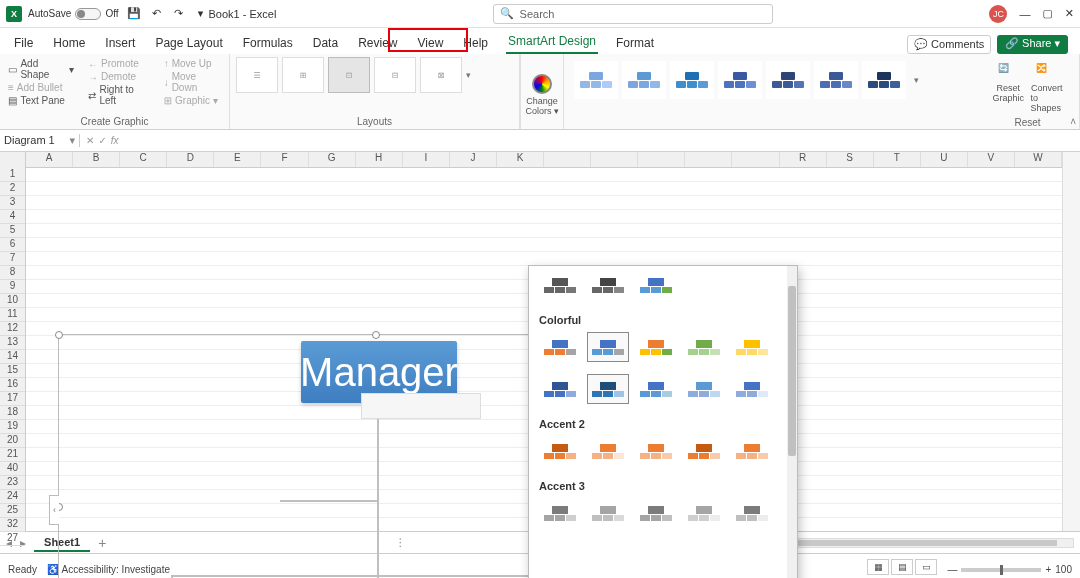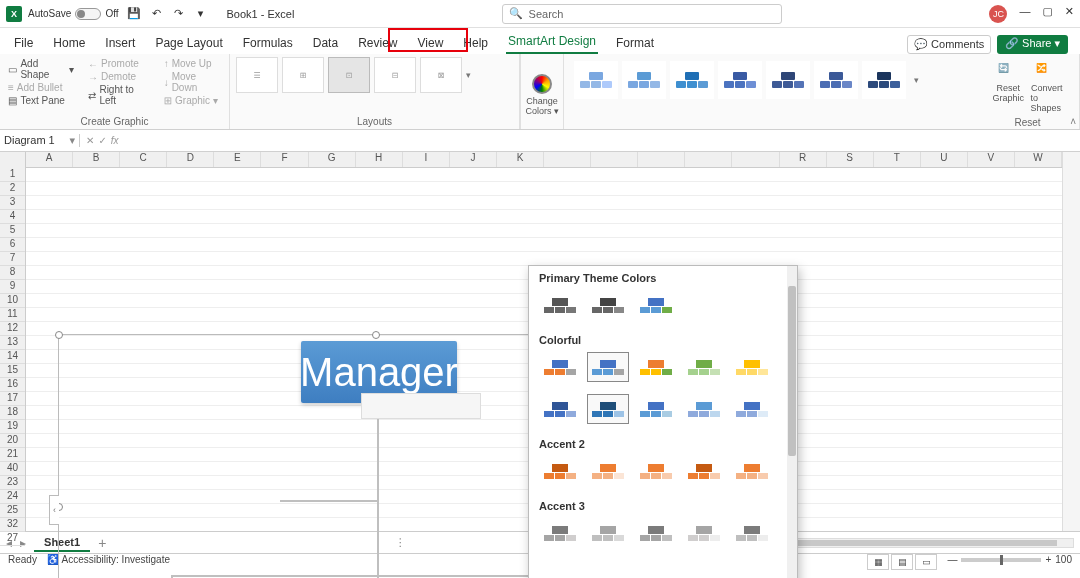--- a/index.html
+++ b/index.html
@@ -6,23 +6,23 @@
 body { width:1080px; height:578px; background:#fff; overflow:hidden; font-size:11px; color:#333; position:relative; }
 
 
 .titlebar { height:28px; display:flex; align-items:center; padding:0 6px; border-bottom:1px solid #e0e0e0; }
 .titlebar .xl-icon { width:16px; height:16px; background:#107c41; border-radius:2px; display:flex; align-items:center; justify-content:center; color:#fff; font-size:9px; font-weight:bold; margin-right:6px; }
 .titlebar .autosave { font-size:10px; display:flex; align-items:center; gap:4px; }
 .titlebar .toggle { width:26px; height:12px; border:1px solid #999; border-radius:6px; position:relative; background:#f5f5f5; }
 .titlebar .toggle::after { content:""; position:absolute; width:8px; height:8px; background:#888; border-radius:50%; top:1px; left:1px; }
 .titlebar .qat { display:flex; gap:6px; margin-left:8px; }
 .titlebar .qat span { width:16px; height:16px; display:flex; align-items:center; justify-content:center; font-size:11px; cursor:pointer; }
-.titlebar .book-title { margin-left:18px; }
+.titlebar .book-title { }
 .titlebar .search-box { margin:0 auto; display:flex; align-items:center; border:1px solid #ccc; border-radius:3px; height:20px; width:280px; padding:0 6px; color:#666; gap:6px; }
-.titlebar .win-controls { display:flex; gap:12px; }
+.titlebar .win-controls { display:flex; align-items:center; gap:12px; }
 .titlebar .user-badge { width:18px; height:18px; border-radius:50%; background:#d9534f; color:#fff; font-size:9px; display:flex; align-items:center; justify-content:center; }
 
 
 .menubar { height:26px; display:flex; align-items:flex-end; padding:0 12px; gap:16px; font-size:12px; position:relative; }
 .menubar .tab { padding:4px 2px; cursor:pointer; }
 .menubar .tab.active { color:#107c41; border-bottom:2px solid #107c41; }
 .menubar .highlight-box { position:absolute; border:2px solid #e7000b; pointer-events:none; }
 .menubar .right { margin-left:auto; display:flex; gap:6px; }
 .menubar .btn-comments { border:1px solid #ccc; border-radius:3px; padding:2px 6px; font-size:11px; }
 .menubar .btn-share { background:#107c41; color:#fff; border-radius:3px; padding:2px 8px; font-size:11px; }
@@ -89,21 +89,21 @@
 
 
 .sheettabs { height:22px; border-top:1px solid #ccc; display:flex; align-items:center; padding:0 6px; gap:8px; font-size:11px; }
 .sheettabs .nav { color:#888; font-size:12px; }
 .sheettabs .tab { padding:2px 10px; border-bottom:2px solid #107c41; font-weight:600; }
 .sheettabs .add { font-size:14px; color:#888; }
 .sheettabs .hscroll { margin-left:auto; width:380px; height:10px; background:#f0f0f0; border:1px solid #ddd; position:relative; }
 .sheettabs .hscroll .th { position:absolute; left:2px; top:1px; width:360px; height:6px; background:#c8c8c8; }
 
 
-.statusbar { height:22px; border-top:1px solid #ccc; display:flex; align-items:flex-start; padding:0 8px; font-size:10px; color:#444; gap:10px; }
+.statusbar { height:22px; border-top:1px solid #ccc; display:flex; align-items:flex-end; padding:0 8px; font-size:10px; color:#444; gap:10px; }
 .statusbar .views { margin-left:auto; display:flex; gap:2px; }
 .statusbar .vbtn { width:22px; height:16px; border:1px solid #ccc; display:flex; align-items:center; justify-content:center; font-size:9px; }
 .statusbar .zoom { display:flex; align-items:center; gap:4px; }
 .statusbar .slider { width:80px; height:4px; background:#ccc; position:relative; }
 .statusbar .slider::after { content:""; position:absolute; left:48%; top:-3px; width:3px; height:10px; background:#666; }
 </style>
 </head>
 <body>
 
 <div class="titlebar">
@@ -359,21 +359,20 @@
       <div class="under"></div>
     </div>
 
   </div>
 
   <div class="color-panel">
     <div class="scrollbar">
         <div class="thumb"></div>
       </div>
     <div id="color-sections">
-        <div class="section-title">Primary Theme Colors</div>
         <div class="swatch-row">
           <div class="swatch">
             <div class="top" style="background:#555"></div>
             <div class="row2">
               <div style="background:#666"></div>
               <div style="background:#666"></div>
               <div style="background:#777"></div>
             </div>
           </div>
           <div class="swatch">

